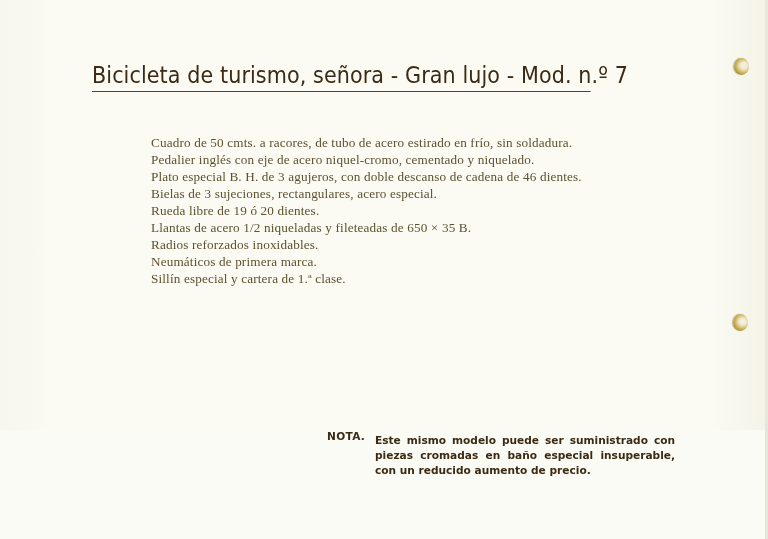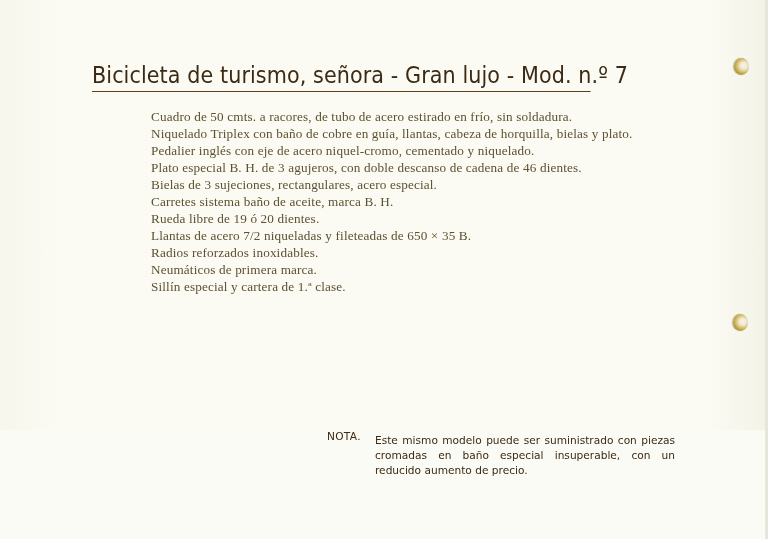--- a/index.html
+++ b/index.html
@@ -40,21 +40,21 @@
     white-space: nowrap;
     line-height: 30px;
     border-bottom: 1.5px solid #5a4220;
     padding-bottom: 1px;
     transform: scaleX(0.92);
     transform-origin: left center;
   }
   .specs {
     position: absolute;
     left: 151px;
-    top: 108px;
+    top: 134px;
     width: 560px;
     margin: 0;
     padding: 0;
     list-style: none;
     color: #5d5030;
     font-family: "Liberation Serif", serif;
     font-size: 13.2px;
     line-height: 17px;
   }
   .specs li {
@@ -65,21 +65,21 @@
   }
   .note {
     position: absolute;
     left: 327px;
     top: 429px;
     width: 370px;
     font-family: "DejaVu Sans", sans-serif;
     font-size: 10.6px;
     line-height: 15px;
     color: #3b2a14;
-    font-weight: normal;
+    font-weight: bold;
   }
   .note-label {
     display: inline-block;
     width: 48px;
     letter-spacing: 0.3px;
   }
   .note-body {
     position: absolute;
     left: 48px;
     top: 4px;
@@ -98,27 +98,25 @@
 </head>
 <body>
 
 <div class="page">
   <div class="right-edge"></div>
 
   <div class="title">Bicicleta de turismo, señora - Gran lujo - Mod. n.º 7</div>
 
   <ul class="specs">
     <li>Cuadro de 50 cmts. a racores, de tubo de acero estirado en frío, sin soldadura.</li>
-    <li>Niquelado Triplex con baño de cobre en guía, llantas, cabeza de horquilla, bielas y plato.</li>
     <li>Pedalier inglés con eje de acero niquel-cromo, cementado y niquelado.</li>
     <li>Plato especial B. H. de 3 agujeros, con doble descanso de cadena de 46 dientes.</li>
     <li>Bielas de 3 sujeciones, rectangulares, acero especial.</li>
-    <li>Carretes sistema baño de aceite, marca B. H.</li>
     <li>Rueda libre de 19 ó 20 dientes.</li>
-    <li>Llantas de acero 7/2 niqueladas y fileteadas de 650 × 35 B.</li>
+    <li>Llantas de acero 1/2 niqueladas y fileteadas de 650 × 35 B.</li>
     <li>Radios reforzados inoxidables.</li>
     <li>Neumáticos de primera marca.</li>
     <li>Sillín especial y cartera de 1.ª clase.</li>
   </ul>
 
   <div class="note">
     <span class="note-label">NOTA.</span>
     <div class="note-body">Este mismo modelo puede ser suministrado con piezas cromadas en baño especial insuperable, con un reducido aumento de precio.</div>
   </div>
 

